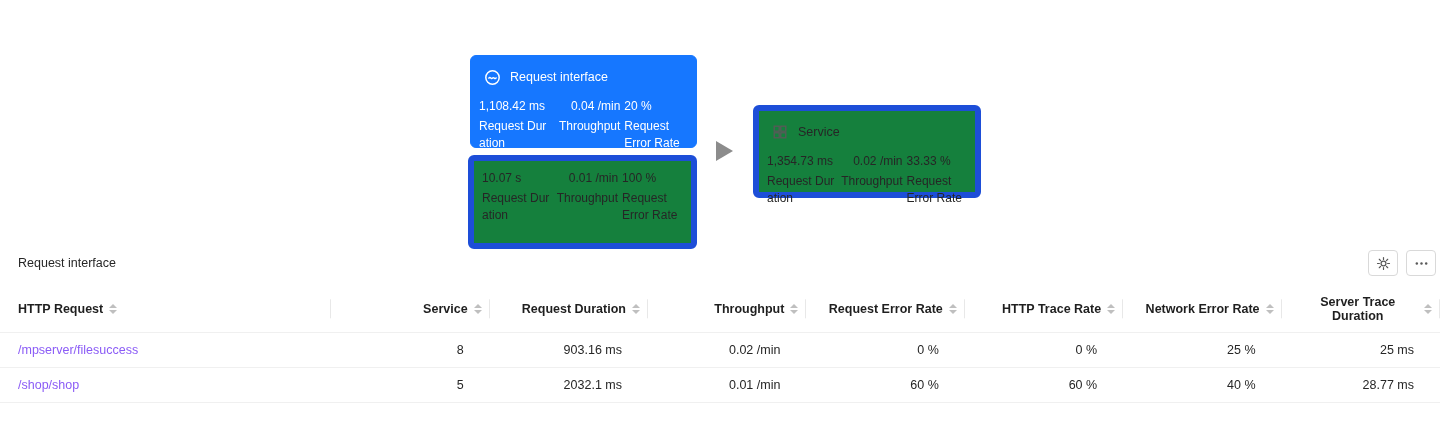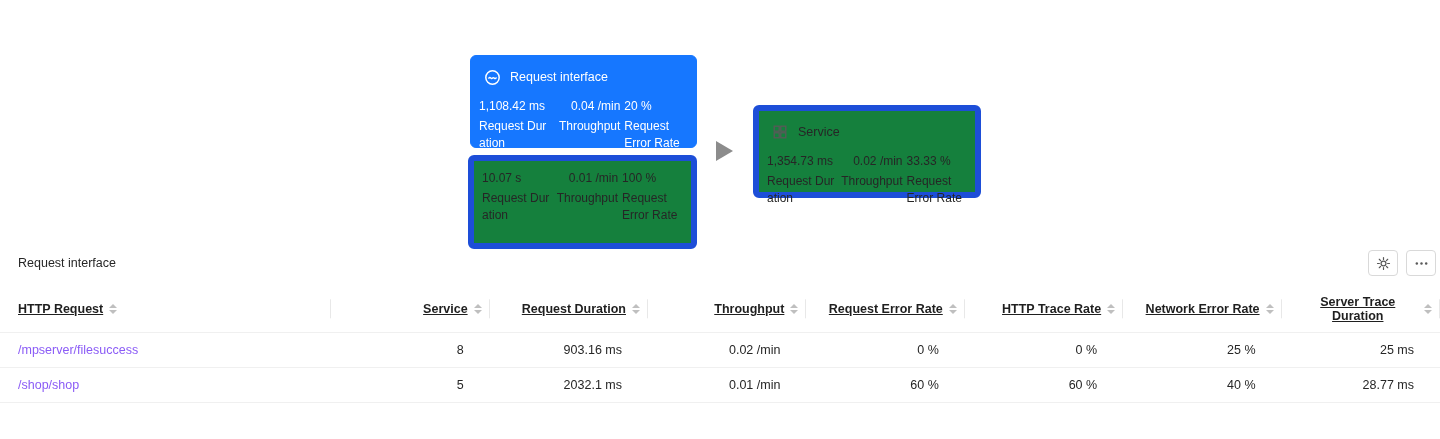--- a/index.html
+++ b/index.html
@@ -32,21 +32,21 @@
   .toolbar { display:flex; justify-content:space-between; align-items:center; padding:2px 4px 10px 18px; }
   .section-title { font-size:12.5px; color:#262626; }
   .toolbar-actions { display:flex; }
   .icon-btn { width:30px; height:26px; margin-left:8px; border:1px solid #d9d9d9; border-radius:4px;
     background:#fff; display:flex; align-items:center; justify-content:center; color:#595959; cursor:pointer; padding:0; }
 
   
   .table-wrap { overflow:hidden; }
   table { width:100%; border-collapse:collapse; table-layout:fixed; font-size:12.5px; }
   th { font-weight:700; color:#1f1f1f; padding:9px 8px 9px 16px; border-bottom:1px solid #f0f0f0; position:relative; }
-  th .th-content { display:flex; align-items:center; justify-content:flex-end; gap:4px;text-decoration:underline; }
+  th .th-content { display:flex; align-items:center; justify-content:flex-end; gap:4px; }
   th:first-child .th-content { justify-content:flex-start; }
   th:first-child { padding-left:18px; }
   th::after { content:""; position:absolute; right:0; top:50%; transform:translateY(-50%);
     width:1px; height:1.55em; background:#e8e8e8; }
   td { padding:10px 26px 10px 16px; border-bottom:1px solid #f0f0f0; text-align:right; color:#262626; }
   td:first-child { text-align:left; padding-left:18px; }
   a.req-link { color:#8b5cf6; text-decoration:none; }
   .sorters { display:inline-flex; flex-direction:column; align-items:center; margin-left:2px; }
   .caret { width:0; height:0; border-left:4px solid transparent; border-right:4px solid transparent; }
   .caret-up { border-bottom:4.5px solid #bfbfbf; margin-bottom:2px; }

